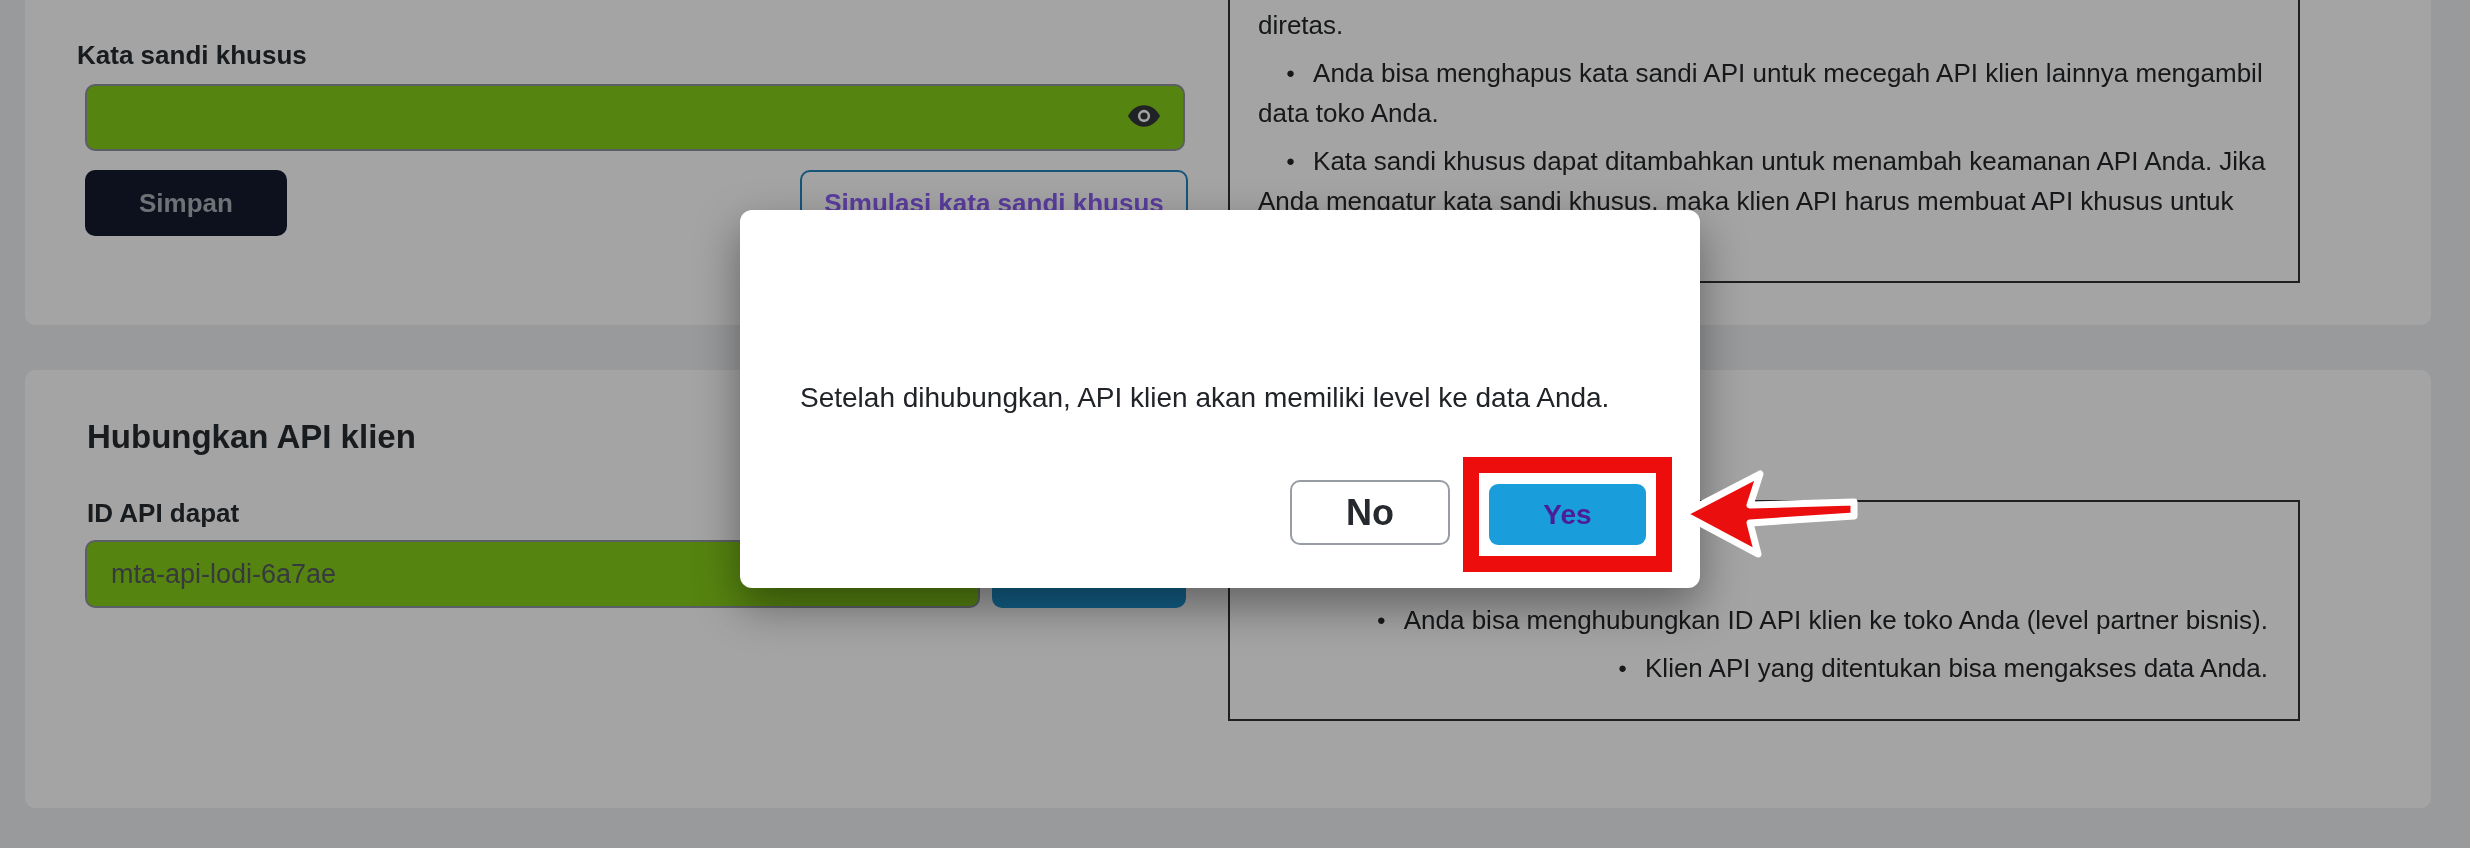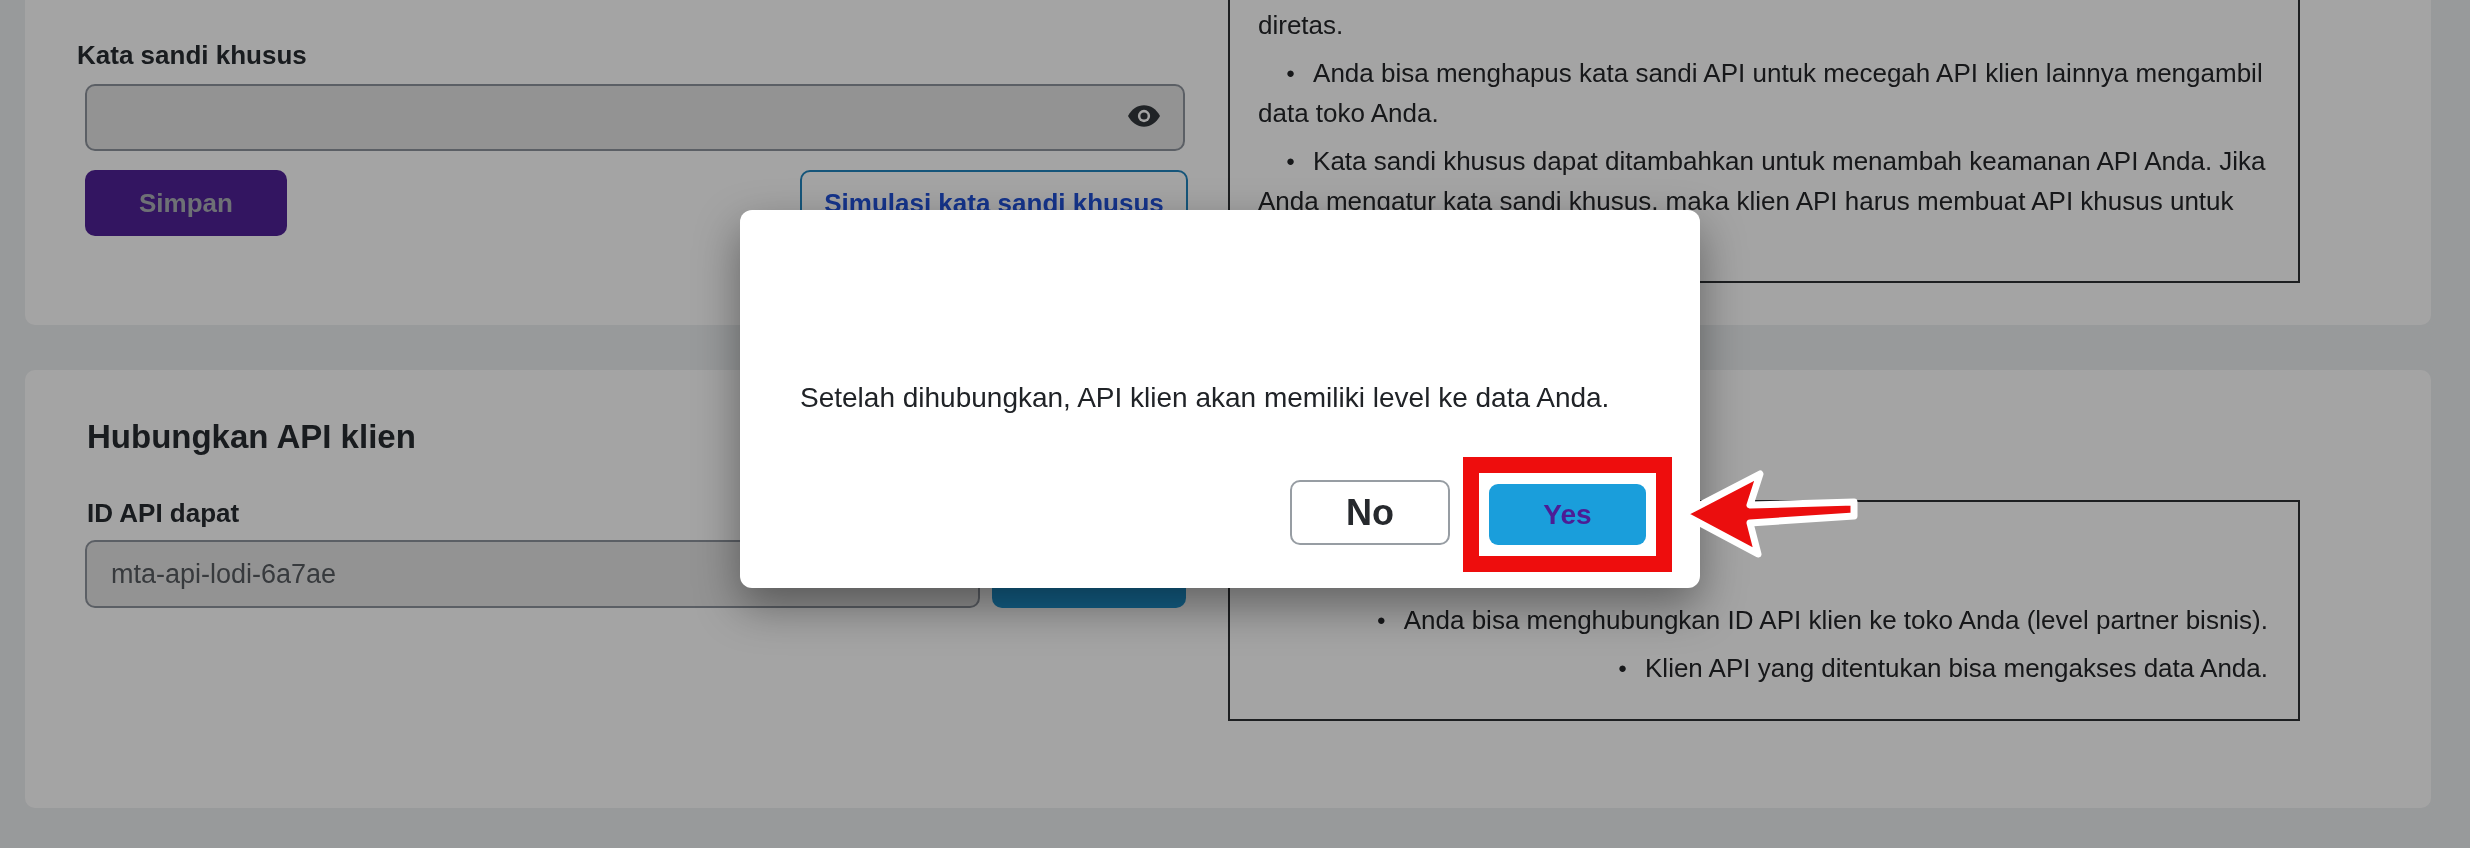--- a/index.html
+++ b/index.html
@@ -10,33 +10,33 @@
   }
   .page{position:absolute;inset:0;overflow:hidden;}
 
   
   .card{position:absolute;left:25px;width:2406px;background:#ffffff;border-radius:10px;}
   .card-password{top:-70px;height:395px;}
   .card-connect{top:370px;height:438px;}
 
   .field-label{position:absolute;font-size:26px;font-weight:700;color:#24282d;}
   .text-input{
-    position:absolute;background:#e5e5e5;border:2px solid #8c929b;border-radius:10px;
+    position:absolute;background:#84cc16;border:2px solid #8c929b;border-radius:10px;
     font-size:27px;color:#53575c;padding:0 70px 0 24px;box-sizing:border-box;outline:none;
     font-family:"Liberation Sans","DejaVu Sans",sans-serif;
   }
   .eye-wrap{position:absolute;cursor:pointer;}
 
   .btn{
     display:flex;align-items:center;justify-content:center;box-sizing:border-box;
     border-radius:10px;font-weight:700;font-size:26px;cursor:pointer;border:none;
     font-family:"Liberation Sans","DejaVu Sans",sans-serif;
   }
-  .btn-save{position:absolute;left:60px;top:240px;width:202px;height:66px;background:#4c1d95;color:#aaaeb5;cursor:default;}
-  .btn-simulate{position:absolute;left:775px;top:240px;width:388px;height:66px;background:#fff;border:2px solid #1d83bd;color:#1d4ed8;}
+  .btn-save{position:absolute;left:60px;top:240px;width:202px;height:66px;background:#0f172a;color:#aaaeb5;cursor:default;}
+  .btn-simulate{position:absolute;left:775px;top:240px;width:388px;height:66px;background:#fff;border:2px solid #1d83bd;color:#8b5cf6;}
   .btn-connect{position:absolute;left:967px;top:170px;width:194px;height:68px;background:#1a96d5;}
 
   
   .info-box{
     position:absolute;left:1203px;width:1072px;border:2px solid #2a2d30;background:#fff;
     box-sizing:border-box;padding:20px 30px 0 28px;
   }
   .info-box-1{top:13px;height:340px;overflow:hidden;}
   .info-box-2{top:130px;height:221px;overflow:hidden;padding-top:98px;text-align:right;}
   .li{

